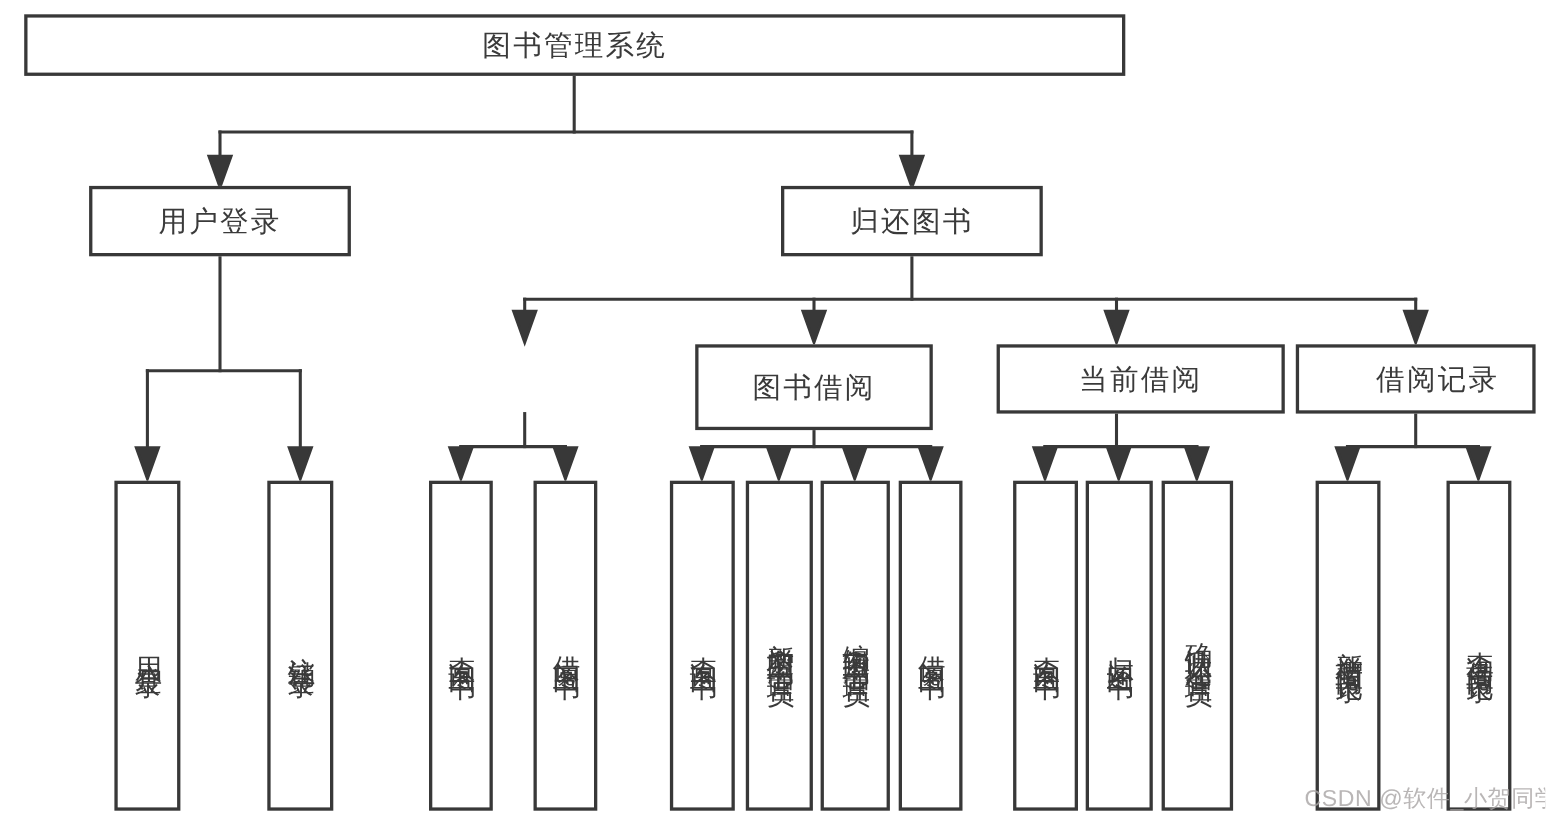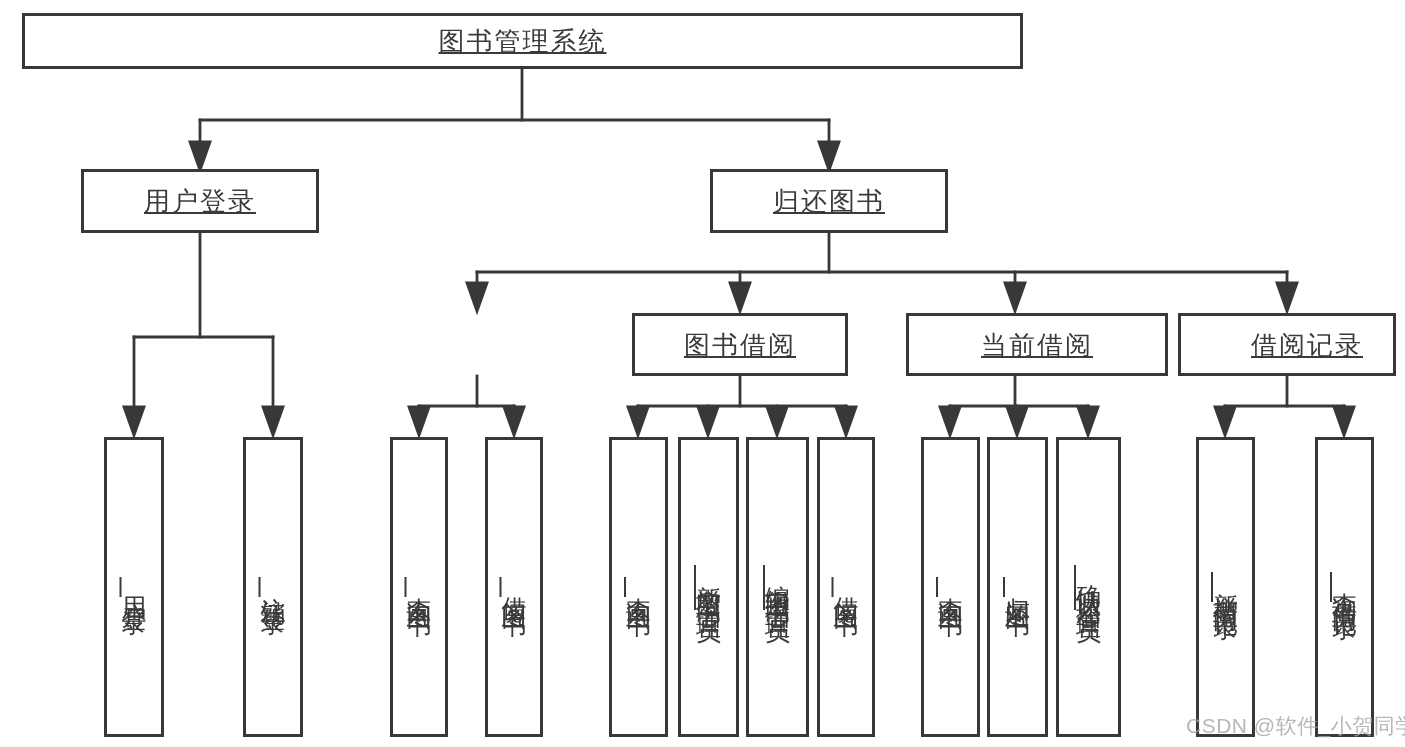--- a/index.html
+++ b/index.html
@@ -30,21 +30,20 @@
     align-items: center;
     justify-content: center;
     z-index: 2;
   }
   .node .lbl {
     color: #3a3a3a;
     font-size: 26px;
     letter-spacing: 2px;
     white-space: nowrap;
     line-height: 1;
-    text-decoration: underline;
   }
   .node.leaf .lbl {
     writing-mode: vertical-rl;
     text-orientation: mixed;
     font-size: 25px;
     letter-spacing: 5px;
     white-space: normal;
     line-height: 1;
   }
   .watermark {
@@ -146,21 +145,21 @@
     <span class="lbl">图书管理系统</span>
   </div>
 
   <div class="node" style="left:81px; top:169px; width:238px; height:64px;">
     <span class="lbl">用户登录</span>
   </div>
   <div class="node" style="left:710px; top:169px; width:238px; height:64px;">
     <span class="lbl">归还图书</span>
   </div>
 
-  <div class="node" style="left:632px; top:313px; width:216px; height:63px;">
+  <div class="node" style="left:632px; top:313px; width:216px; height:78px;">
     <span class="lbl">图书借阅</span>
   </div>
   <div class="node" style="left:906px; top:313px; width:262px; height:63px;">
     <span class="lbl">当前借阅</span>
   </div>
   <div class="node" style="left:1178px; top:313px; width:218px; height:63px;padding-left:40px;">
     <span class="lbl">借阅记录</span>
   </div>
 
   <div class="node leaf" style="left:104px; top:437px; width:60px; height:300px;">

